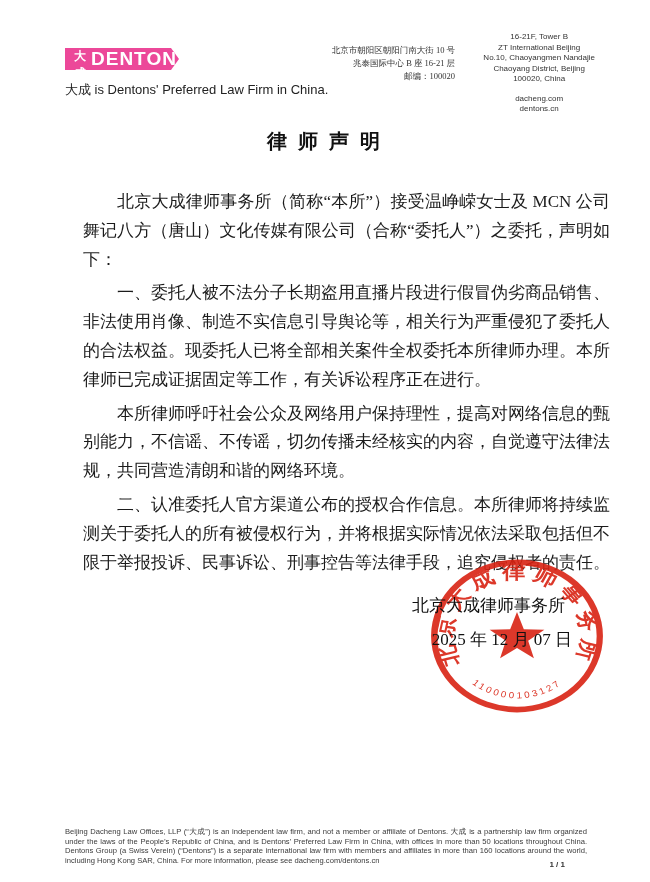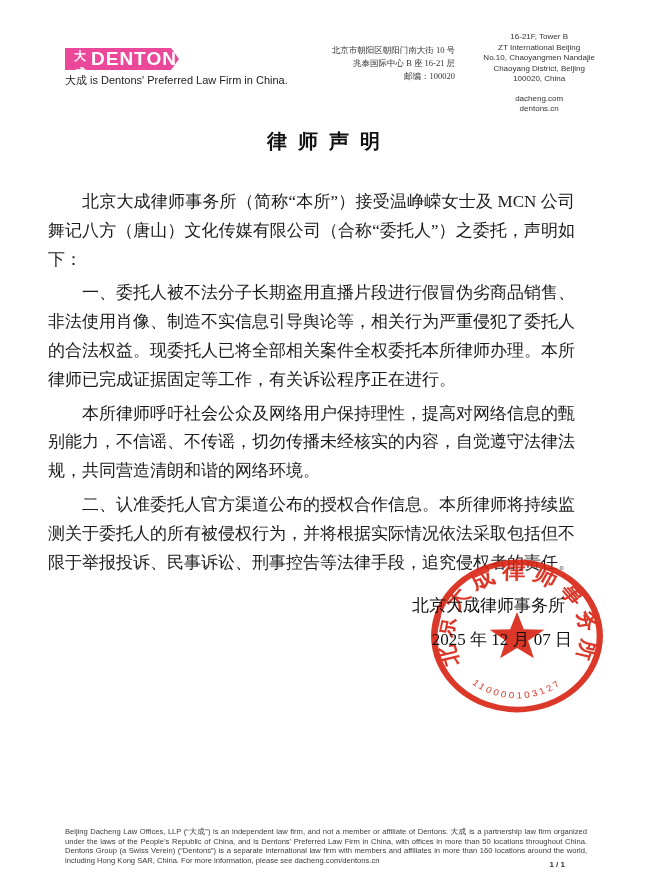--- a/index.html
+++ b/index.html
@@ -11,40 +11,40 @@
   .logo-banner{
     position:absolute;left:65px;top:48px;height:22px;width:114px;
     background:#ec4899;color:#ffffff;display:flex;align-items:flex-start;
     padding:0 12px 0 9px;box-sizing:border-box;
     font-family:"Liberation Sans",sans-serif;font-weight:bold;
     clip-path:polygon(0 0,93% 0,100% 50%,93% 100%,0 100%);
   }
   .logo-cn{font-size:12px;margin-right:4px;letter-spacing:1px;}
   .logo-en{font-size:19px;letter-spacing:1px;}
   .tagline{
-    position:absolute;left:65px;top:73px;font-size:11px;color:#222;
+    position:absolute;left:65px;top:81px;font-size:13px;color:#222;
     font-family:"Liberation Sans",sans-serif;
   }
   .addr-cn{
     position:absolute;top:44px;right:195px;text-align:right;
     font-size:8.5px;line-height:13px;color:#333;
   }
   .addr-en{
     position:absolute;top:32px;right:55px;text-align:center;
     font-size:8px;line-height:10.5px;color:#333;
     font-family:"Liberation Sans",sans-serif;
   }
   .websites{margin-top:9px;}
   
   .doc-title{
     position:absolute;top:128px;left:0;right:0;text-align:center;
     font-size:20px;font-weight:bold;letter-spacing:3px;color:#111;
   }
   .bodytext{
-    position:absolute;top:188px;left:48px;width:527px;
+    position:absolute;top:188px;left:83px;width:527px;
     font-size:17px;line-height:28.8px;text-align:justify;color:#1b1b1b;
   }
   .bodytext p{margin:0 0 5px 0;text-indent:2em;}
   
   .sig-area{position:absolute;left:0;top:540px;width:650px;height:190px;}
   .seal{position:absolute;top:16px;left:427px;width:180px;height:160px;opacity:.9;}
   .sig-firm{position:absolute;top:54px;right:85px;font-size:17px;color:#111;z-index:2;}
   .sig-date{position:absolute;top:88px;right:78px;font-size:17px;color:#111;z-index:2;}
   
   .footer-disclaimer{

